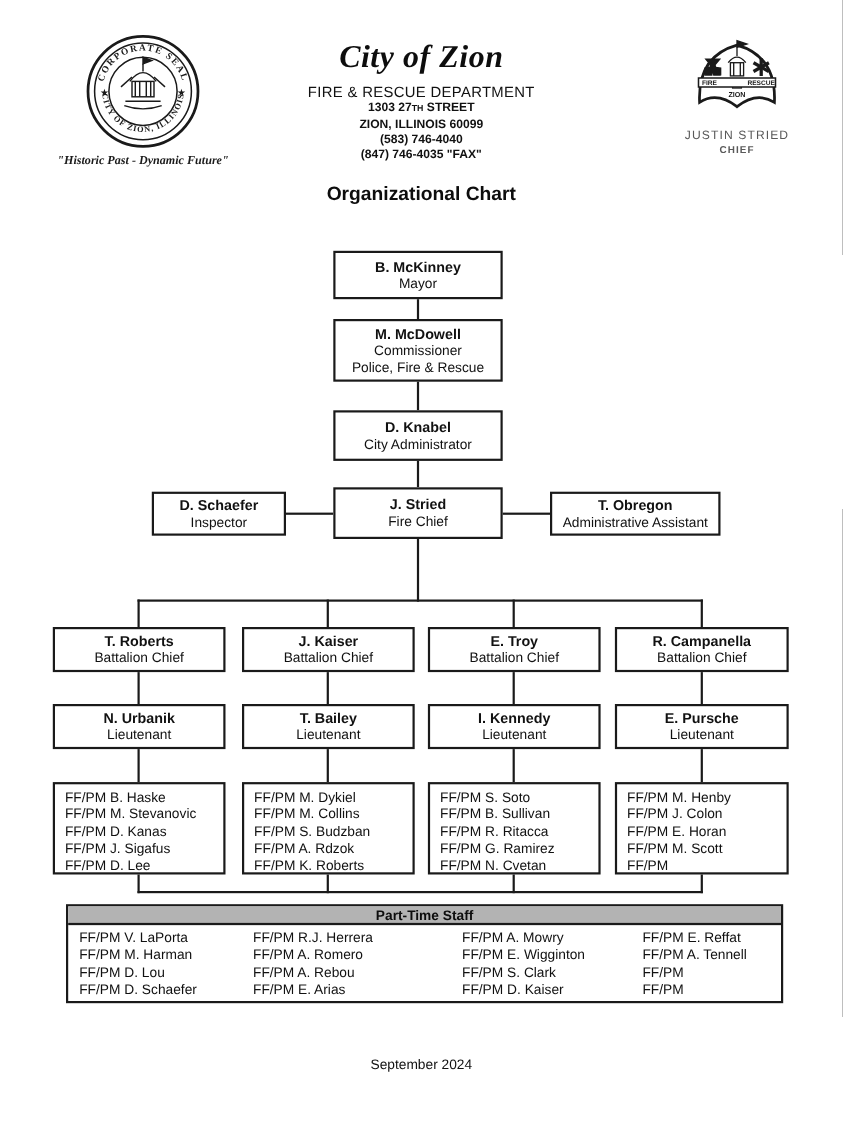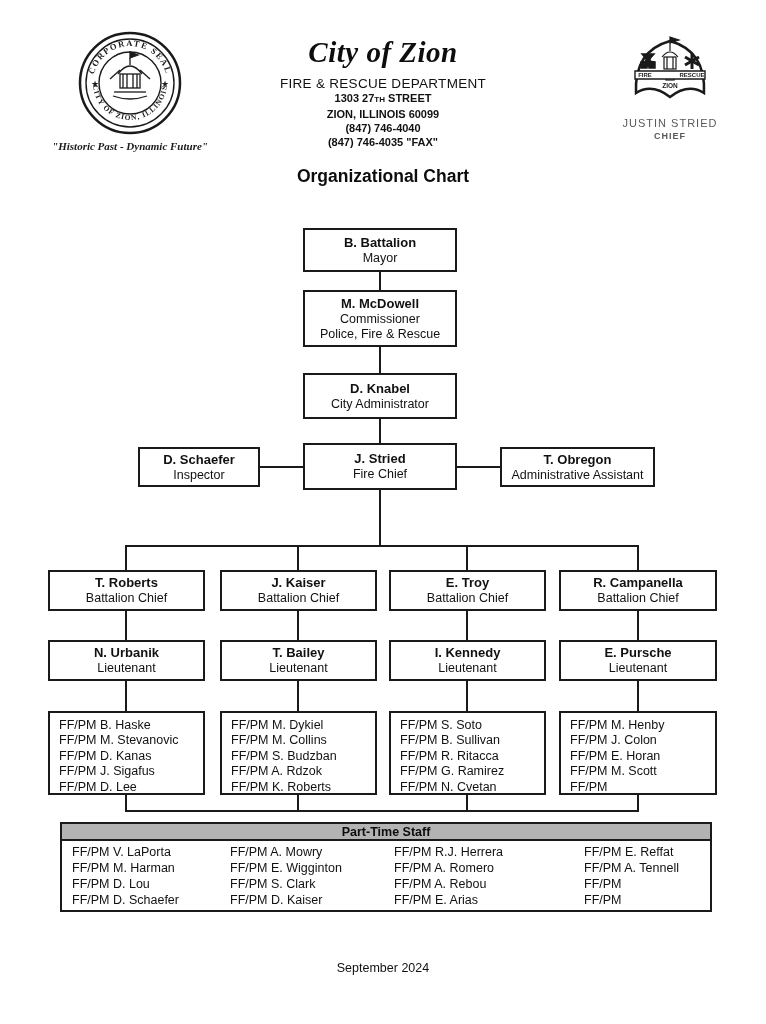--- a/index.html
+++ b/index.html
@@ -127,21 +127,21 @@
       </g>
     </svg>
     <div class="tagline">"Historic Past - Dynamic Future"</div>
   </div>
 
   <div class="dept-block">
     <div class="dept-title">City of Zion</div>
     <div class="dept-name">FIRE &amp; RESCUE DEPARTMENT</div>
     <div class="dept-line"><span>1303 27</span><span class="sup-th">TH</span><span> STREET</span></div>
     <div class="dept-line">ZION, ILLINOIS 60099</div>
-    <div class="dept-line">(847) 746-4040</div>
+    <div class="dept-line">(583) 746-4040</div>
     <div class="dept-line">(847) 746-4035 "FAX"</div>
   </div>
 
   <div class="badge-wrap">
     <svg width="84" height="80" viewBox="0 0 84 80">
       <path d="M8 62 Q6 20 42 10 Q78 20 76 62 Q60 52 42 66 Q24 52 8 62 Z" fill="#fff" stroke="#1a1a1a" stroke-width="2.5"></path>
       <g stroke="#1a1a1a" fill="none" stroke-width="1.2">
         <path d="M34 26 Q42 16 50 26"></path>
         <line x1="42" y1="12" x2="42" y2="20"></line>
         <path d="M42 12 l9 -3 l-9 -3 z" fill="#1a1a1a"></path>
@@ -169,21 +169,21 @@
         <text x="42" y="57" font-size="6.5" font-weight="bold" fill="#1a1a1a" text-anchor="middle">ZION</text>
       </g>
     </svg>
     <div class="chief-name">JUSTIN STRIED</div>
     <div class="chief-title">CHIEF</div>
   </div>
 
   <div class="chart-title">Organizational Chart</div>
 
   <div class="node" style="left:303px; top:228px; width:154px; height:44px;">
-    <div class="nm">B. Battalion</div>
+    <div class="nm">B. McKinney</div>
     <div class="tl">Mayor</div>
   </div>
   <div class="vline" style="left:379px; top:272px; height:18px;"></div>
 
   <div class="node" style="left:303px; top:290px; width:154px; height:57px;">
     <div class="nm">M. McDowell</div>
     <div class="tl">Commissioner</div>
     <div class="tl">Police, Fire &amp; Rescue</div>
   </div>
   <div class="vline" style="left:379px; top:347px; height:26px;"></div>
@@ -299,31 +299,31 @@
 
   <div class="pt-table">
     <div class="pt-header">Part-Time Staff</div>
     <div class="pt-body">
       <div class="pt-col c1">
         <div>FF/PM V. LaPorta</div>
         <div>FF/PM M. Harman</div>
         <div>FF/PM D. Lou</div>
         <div>FF/PM D. Schaefer</div>
       </div>
+      <div class="pt-col c2">
+        <div>FF/PM R.J. Herrera</div>
+        <div>FF/PM A. Romero</div>
+        <div>FF/PM A. Rebou</div>
+        <div>FF/PM E. Arias</div>
+      </div>
       <div class="pt-col c3">
         <div>FF/PM A. Mowry</div>
         <div>FF/PM E. Wigginton</div>
         <div>FF/PM S. Clark</div>
         <div>FF/PM D. Kaiser</div>
-      </div>
-      <div class="pt-col c2">
-        <div>FF/PM R.J. Herrera</div>
-        <div>FF/PM A. Romero</div>
-        <div>FF/PM A. Rebou</div>
-        <div>FF/PM E. Arias</div>
       </div>
       <div class="pt-col c4">
         <div>FF/PM E. Reffat</div>
         <div>FF/PM A. Tennell</div>
         <div>FF/PM</div>
         <div>FF/PM</div>
       </div>
     </div>
   </div>
 

